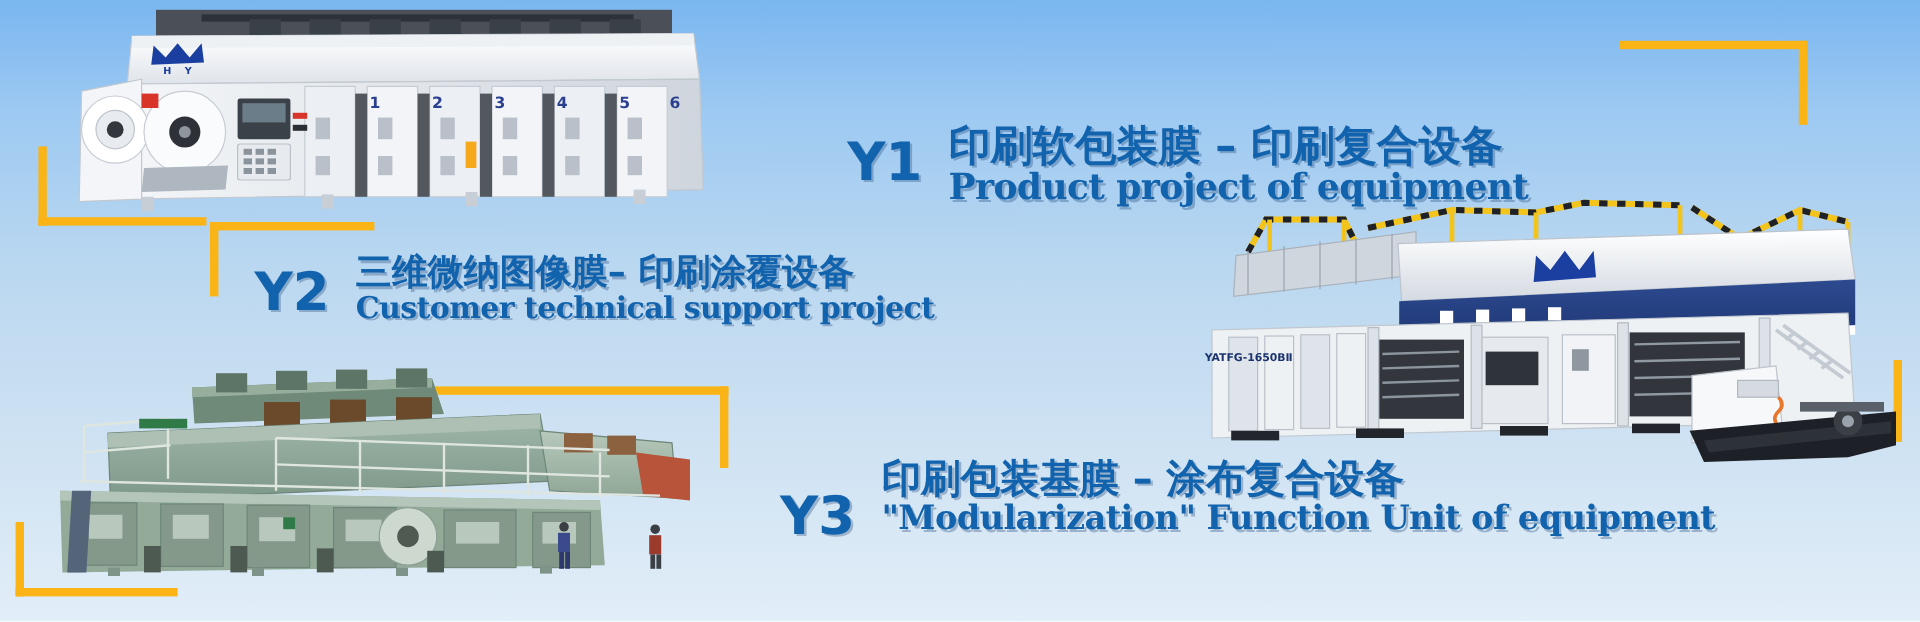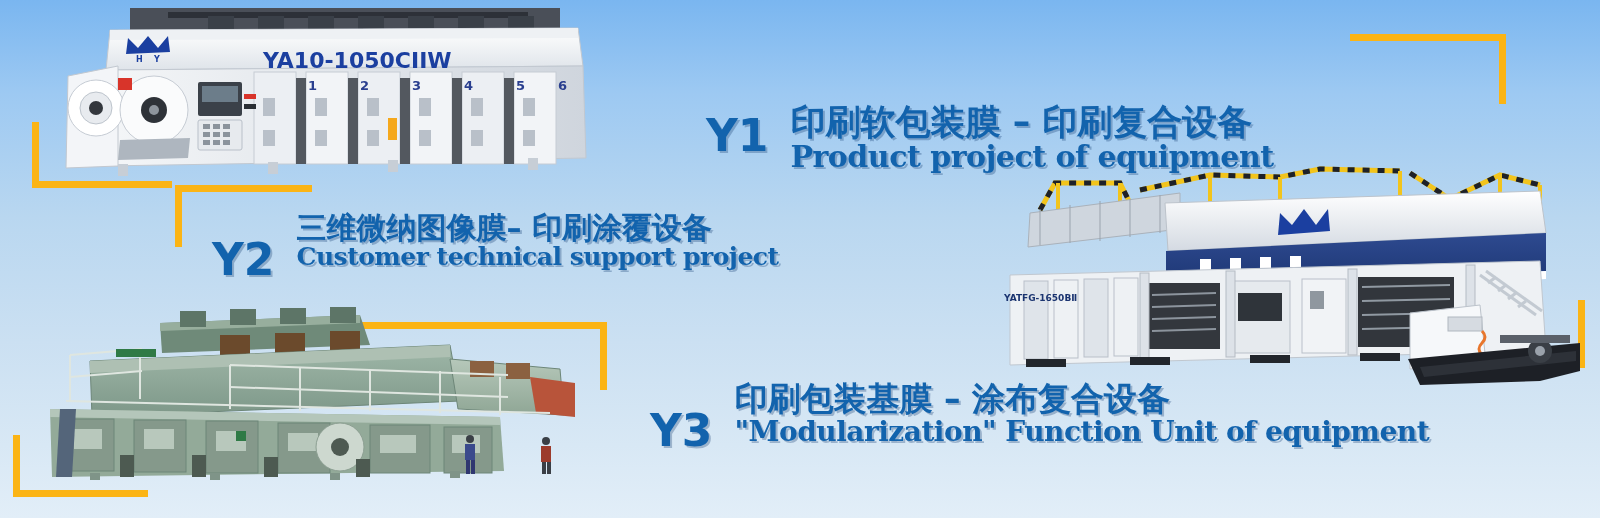--- a/index.html
+++ b/index.html
@@ -177,21 +177,20 @@
 
       <g fill="#2a3f8f" font-size="13" font-weight="bold" font-family="DejaVu Sans, sans-serif">
         <text x="250" y="82">1</text>
           <text x="302" y="82">2</text>
           <text x="354" y="82">3</text>
         <text x="406" y="82">4</text>
           <text x="458" y="82">5</text>
           <text x="500" y="82">6</text>
       </g>
     </svg>
-    <span class="mlabel" style="left:205px;top:40px;font-size:22px;">YA10-1050CIIW</span>
   </div>
 
   <div class="machine" style="left:980px;top:155px;width:600px;height:240px;">
     <svg width="600" height="240" viewBox="0 0 600 240">
       <defs>
         <linearGradient id="navy" x1="0" y1="0" x2="0" y2="1">
           <stop offset="0" stop-color="#2e4a90"></stop>
             <stop offset="1" stop-color="#1b3470"></stop>
         </linearGradient>
         <linearGradient id="body2" x1="0" y1="0" x2="0" y2="1">
@@ -426,21 +425,21 @@
 
   <div class="tgroup" style="left:706px;top:76px;margin-top:28px;">
     <span class="ycode" style="font-size:44px;margin-right:22px;margin-top:10px;">Y1</span>
     <span class="tlines">
       <span class="cn" style="font-size:35px;">印刷软包装膜 – 印刷复合设备</span>
       <span class="en" style="font-size:30px;">Product project of equipment</span>
     </span>
   </div>
 
   <div class="tgroup" style="left:212px;top:212px;">
-    <span class="ycode" style="font-size:44px;margin-right:22px;margin-top:26px;">Y2</span>
+    <span class="ycode" style="font-size:44px;margin-right:22px;margin-top:10px;">Y2</span>
     <span class="tlines">
       <span class="cn" style="font-size:30px;">三维微纳图像膜– 印刷涂覆设备</span>
       <span class="en" style="font-size:25px;">Customer technical support project</span>
     </span>
   </div>
 
   <div class="tgroup" style="left:650px;top:382px;">
     <span class="ycode" style="font-size:44px;margin-right:22px;margin-top:27px;">Y3</span>
     <span class="tlines">
       <span class="cn" style="font-size:33px;">印刷包装基膜 –  涂布复合设备</span>

